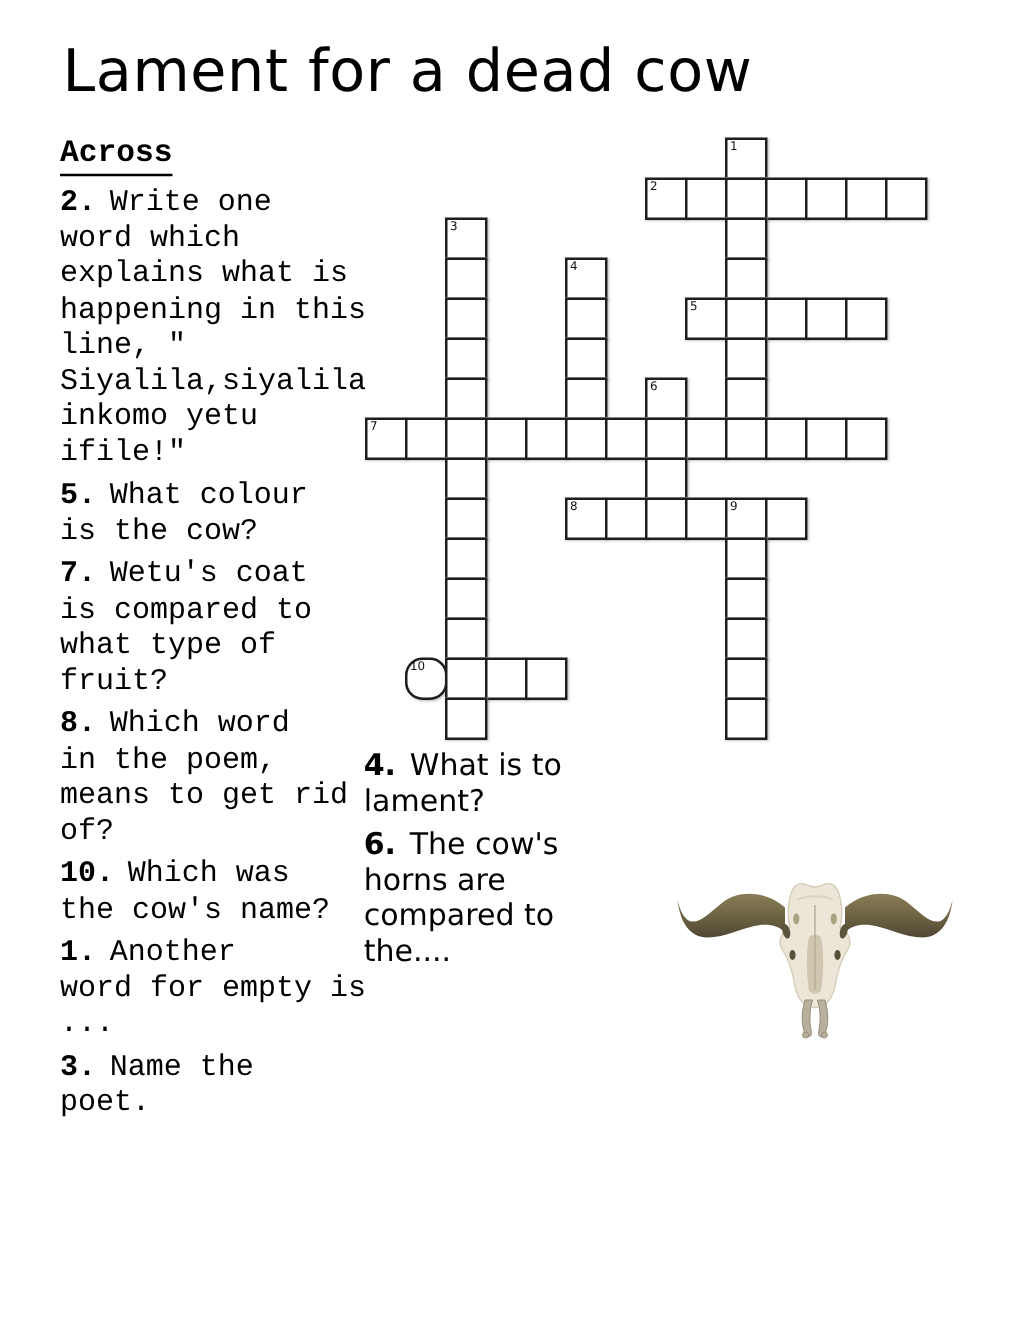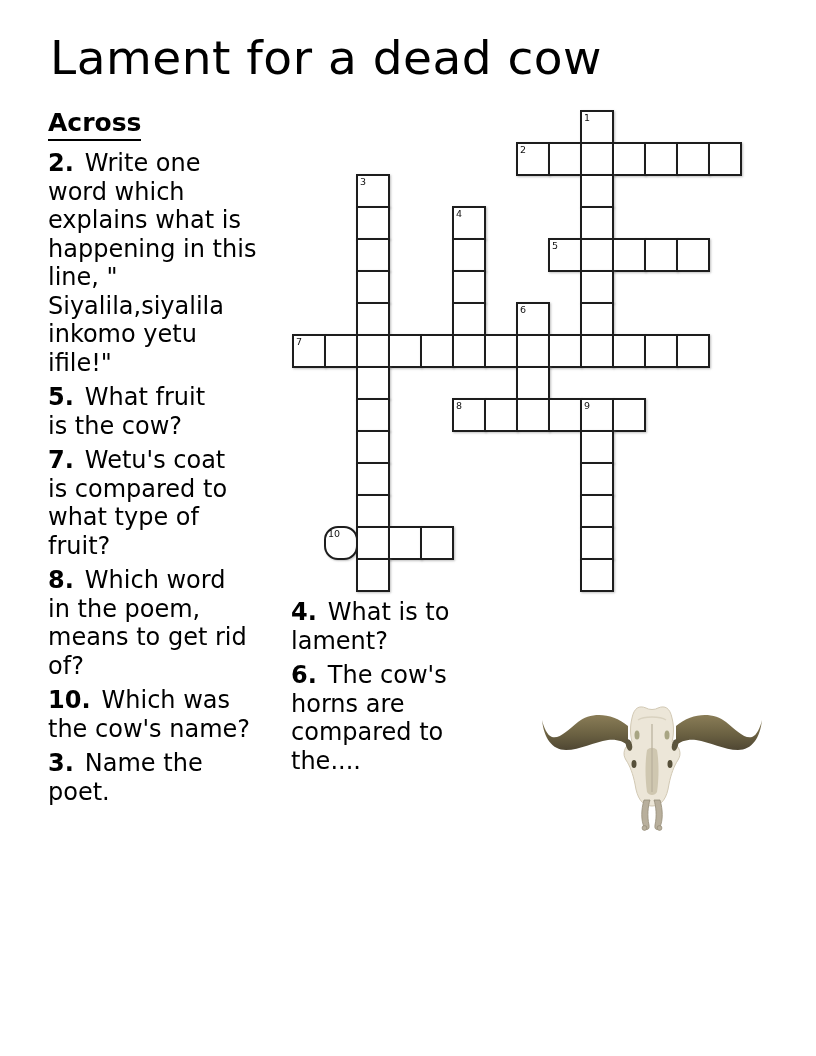--- a/index.html
+++ b/index.html
@@ -7,21 +7,21 @@
     width:816px;height:1056px;position:relative;overflow:hidden;
     background:#ffffff;color:#000;
     font-family:"DejaVu Sans",sans-serif;
   }
   .title{
     position:absolute;top:30px;left:0;width:652px;
     text-align:center;font-size:47px;line-height:56px;letter-spacing:0.5px;
     color:#000;
   }
   .clue-col{position:absolute;font-size:24px;line-height:28.5px;}
-  .col-left{left:48px;top:108px;width:248px;}
+  .col-left{left:48px;top:108px;width:248px;font-family:Liberation Mono, monospace;}
   .col-mid{left:291px;top:598px;width:212px;}
   .section-heading{
     display:inline-block;font-size:25px;line-height:30px;font-weight:bold;
     border-bottom:2.5px solid #000;padding-bottom:1px;margin-bottom:8px;
   }
   .clue{margin:0 0 6px 0;}
   .clue-num{font-weight:bold;margin-right:11px;}
   .clue-text{white-space:pre-line;}
   .grid{
     position:absolute;left:292px;top:110px;width:450px;height:482px;
@@ -46,34 +46,37 @@
   <div><span class="section-heading">Across</span></div>
   <div>
       <div class="clue"><span class="clue-num">2.</span><span class="clue-text">Write one
 word which
 explains what is
 happening in this
 line, "
 Siyalila,siyalila
 inkomo yetu
 ifile!"</span></div>
-      <div class="clue"><span class="clue-num">5.</span><span class="clue-text">What fruit
+      <div class="clue"><span class="clue-num">5.</span><span class="clue-text">What colour
 is the cow?</span></div>
       <div class="clue"><span class="clue-num">7.</span><span class="clue-text">Wetu's coat
 is compared to
 what type of
 fruit?</span></div>
       <div class="clue"><span class="clue-num">8.</span><span class="clue-text">Which word
 in the poem,
 means to get rid
 of?</span></div>
       <div class="clue"><span class="clue-num">10.</span><span class="clue-text">Which was
 the cow's name?</span></div>
     </div>
   <div>
+      <div class="clue"><span class="clue-num">1.</span><span class="clue-text">Another
+word for empty is
+...</span></div>
       <div class="clue"><span class="clue-num">3.</span><span class="clue-text">Name the
 poet.</span></div>
     </div>
 </div>
 
 <div class="clue-col col-mid">
   <div>
       <div class="clue"><span class="clue-num">4.</span><span class="clue-text">What is to
 lament?</span></div>
       <div class="clue"><span class="clue-num">6.</span><span class="clue-text">The cow's

